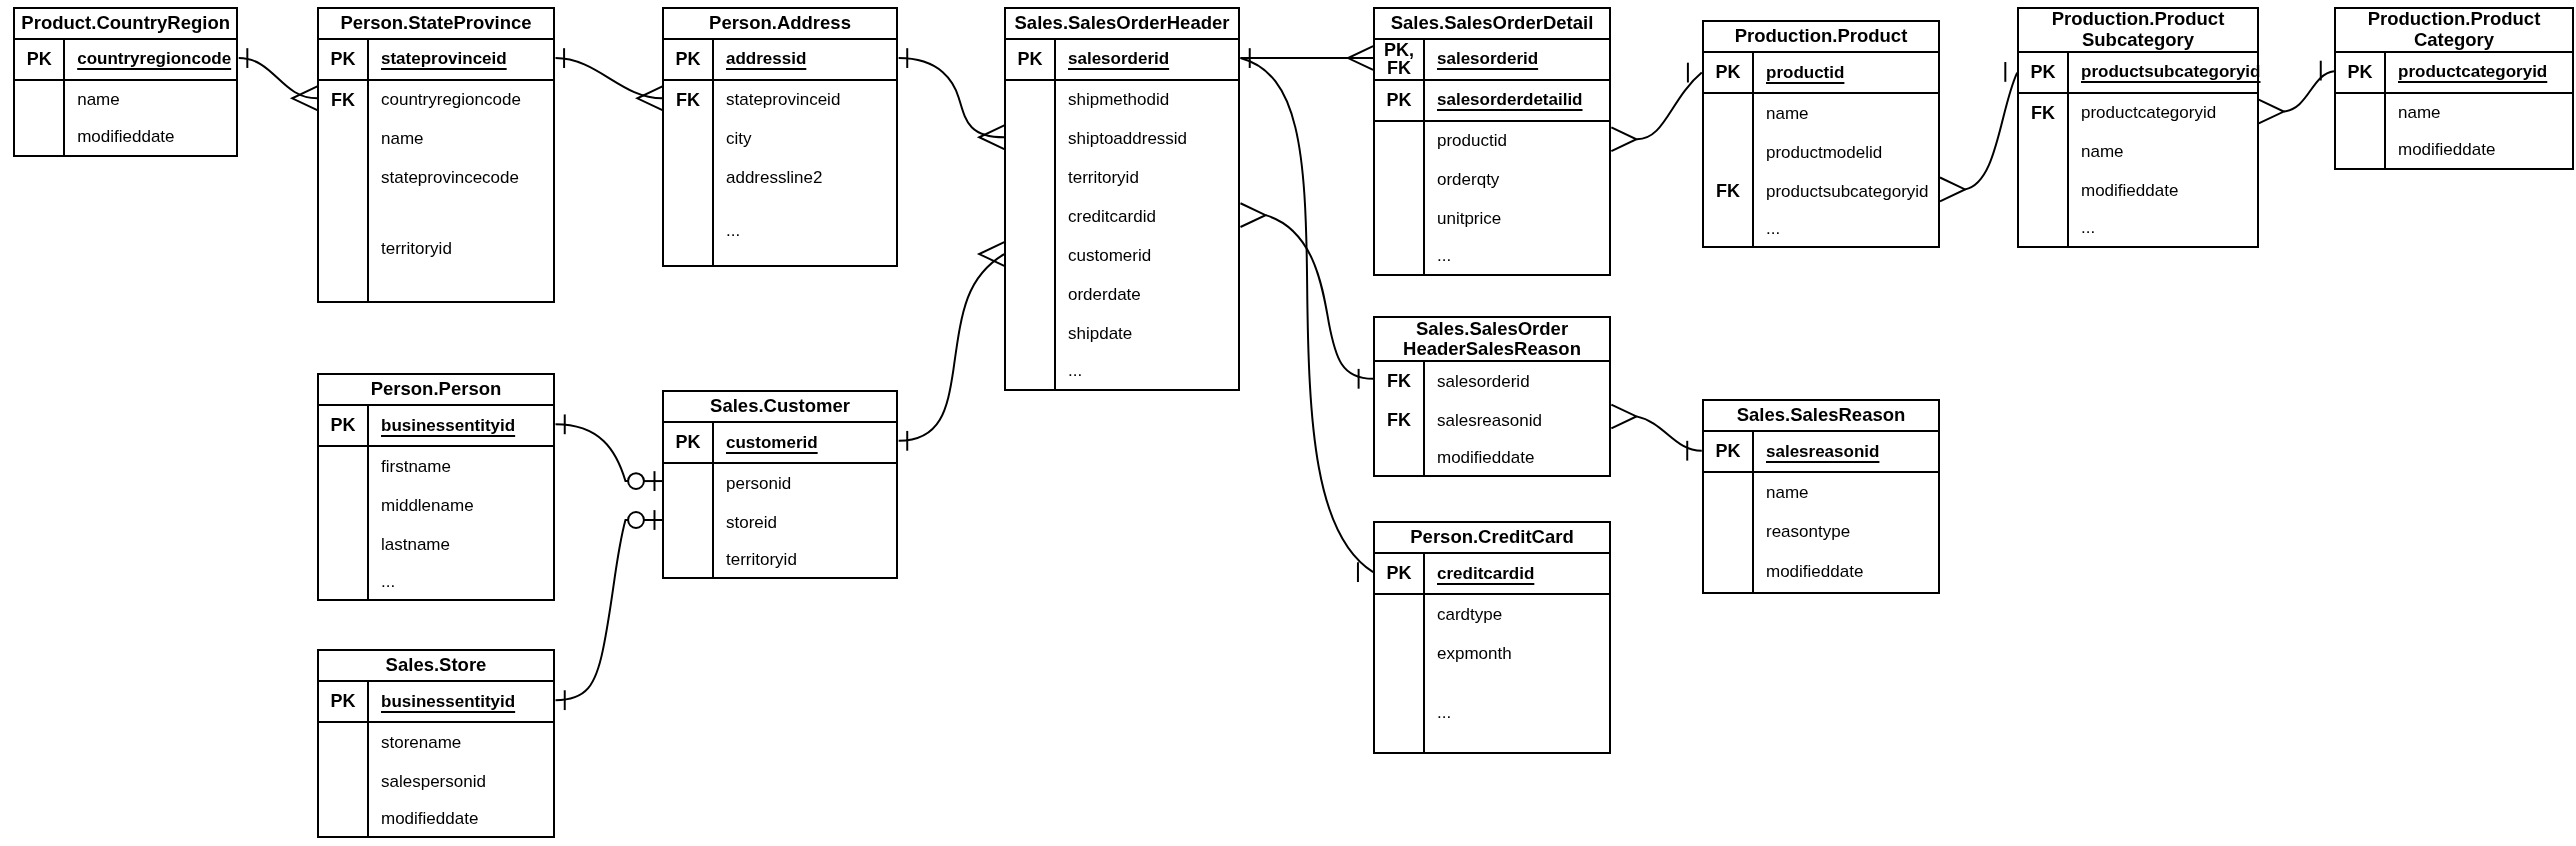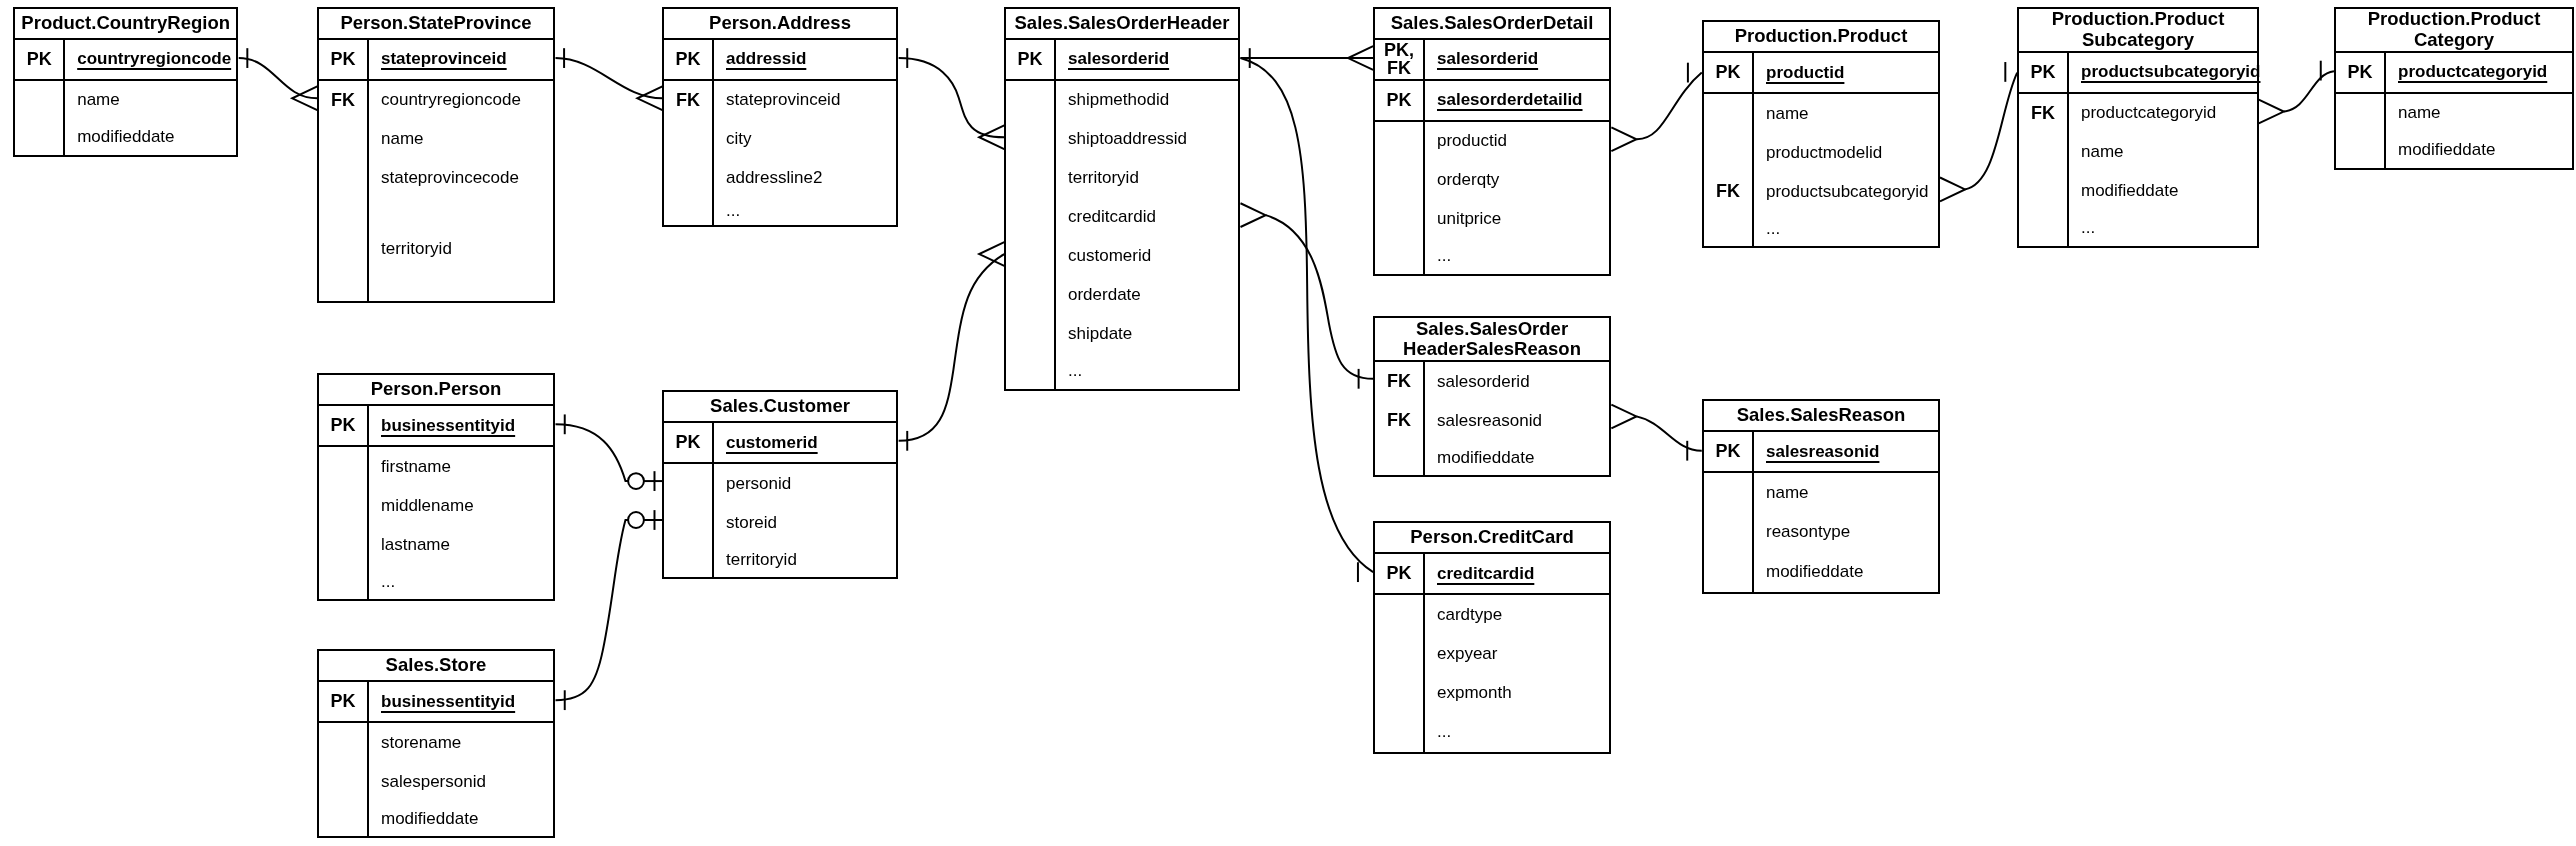--- a/index.html
+++ b/index.html
@@ -137,21 +137,21 @@
     <div class="row arow">
         <div class="kcell"></div>
         <div class="acell">stateprovincecode</div>
       </div>
     <div class="row arow">
         <div class="kcell"></div>
         <div class="acell">territoryid</div>
       </div>
   </div>
 
-  <div class="entity" style="left:662px;top:6.6px;width:236px;height:220px">
+  <div class="entity" style="left:662px;top:6.6px;width:236px;height:260px">
     <div class="etitle">
         <span>Person.Address</span>
       </div>
     <div class="row krow">
         <div class="kcell">PK</div>
         <div class="acell u">addressid</div>
       </div>
     <div class="row arow">
         <div class="kcell">FK</div>
         <div class="acell">stateprovinceid</div>
@@ -433,24 +433,20 @@
     <div class="row krow">
         <div class="kcell">PK</div>
         <div class="acell u">creditcardid</div>
       </div>
     <div class="row arow">
         <div class="kcell"></div>
         <div class="acell">cardtype</div>
       </div>
     <div class="row arow">
         <div class="kcell"></div>
-        <div class="acell">expyear</div>
-      </div>
-    <div class="row arow">
-        <div class="kcell"></div>
         <div class="acell">expmonth</div>
       </div>
     <div class="row arow">
         <div class="kcell"></div>
         <div class="acell">...</div>
       </div>
   </div>
 
 </div>
 

